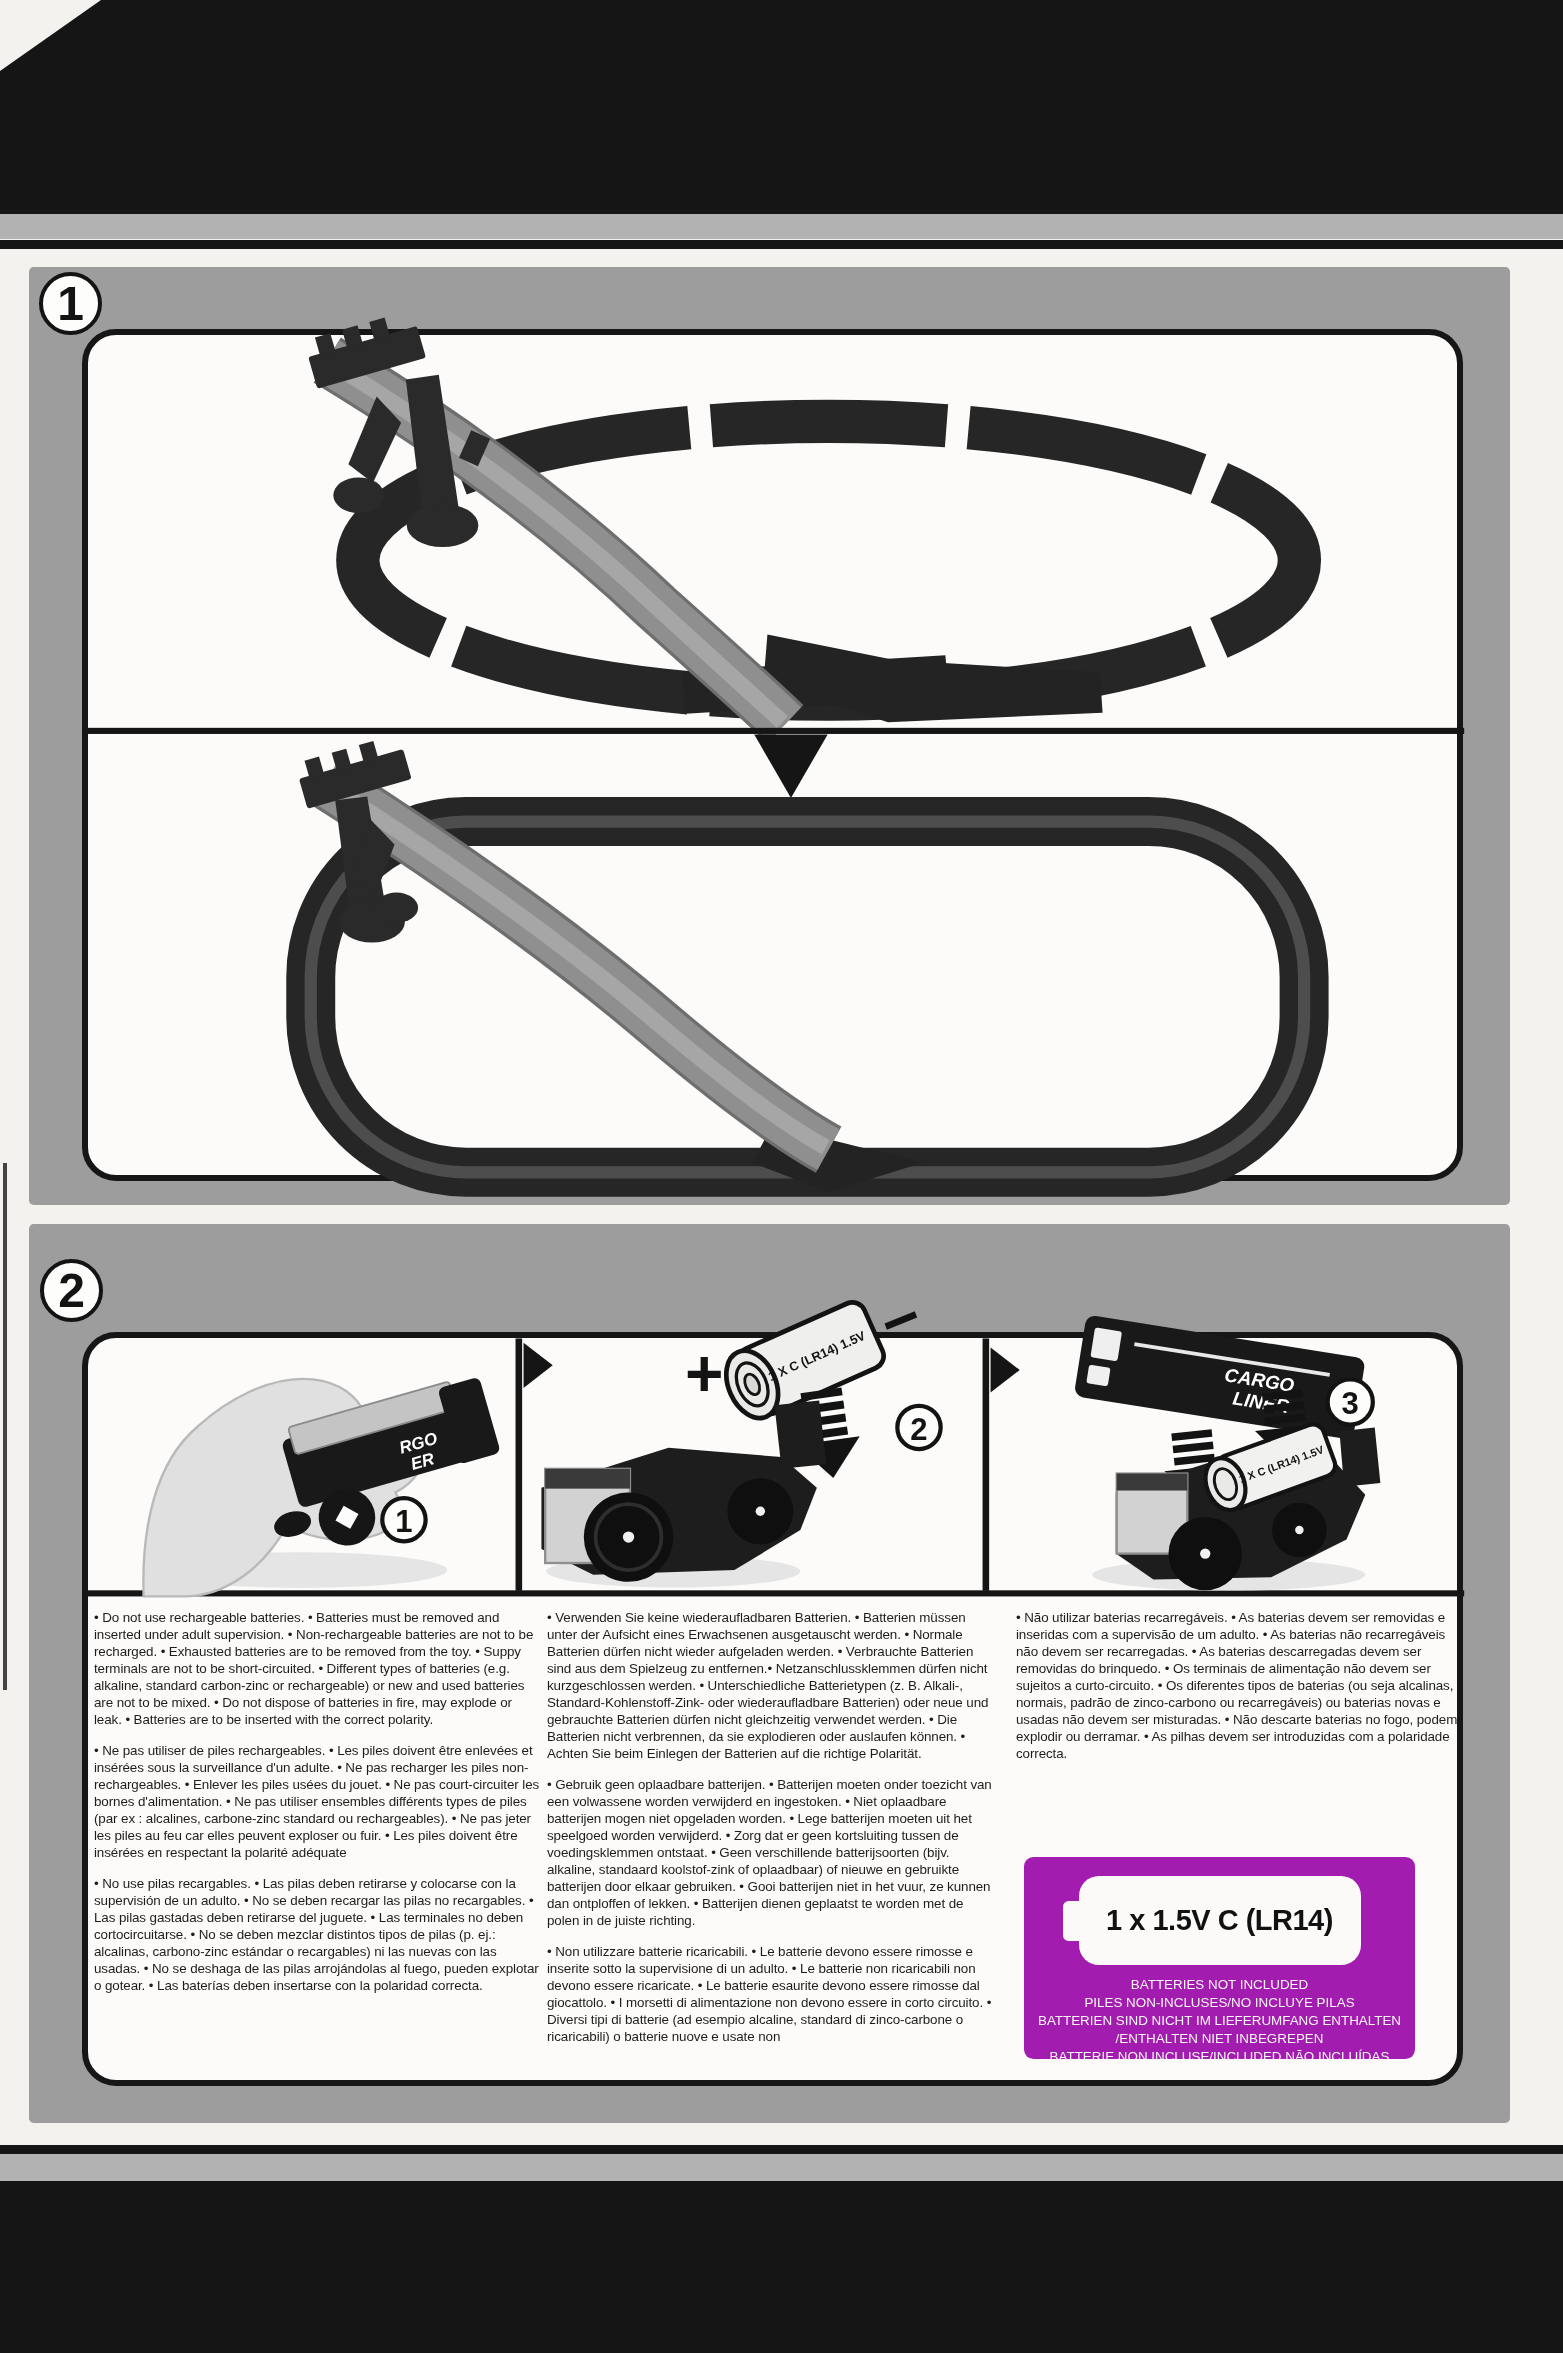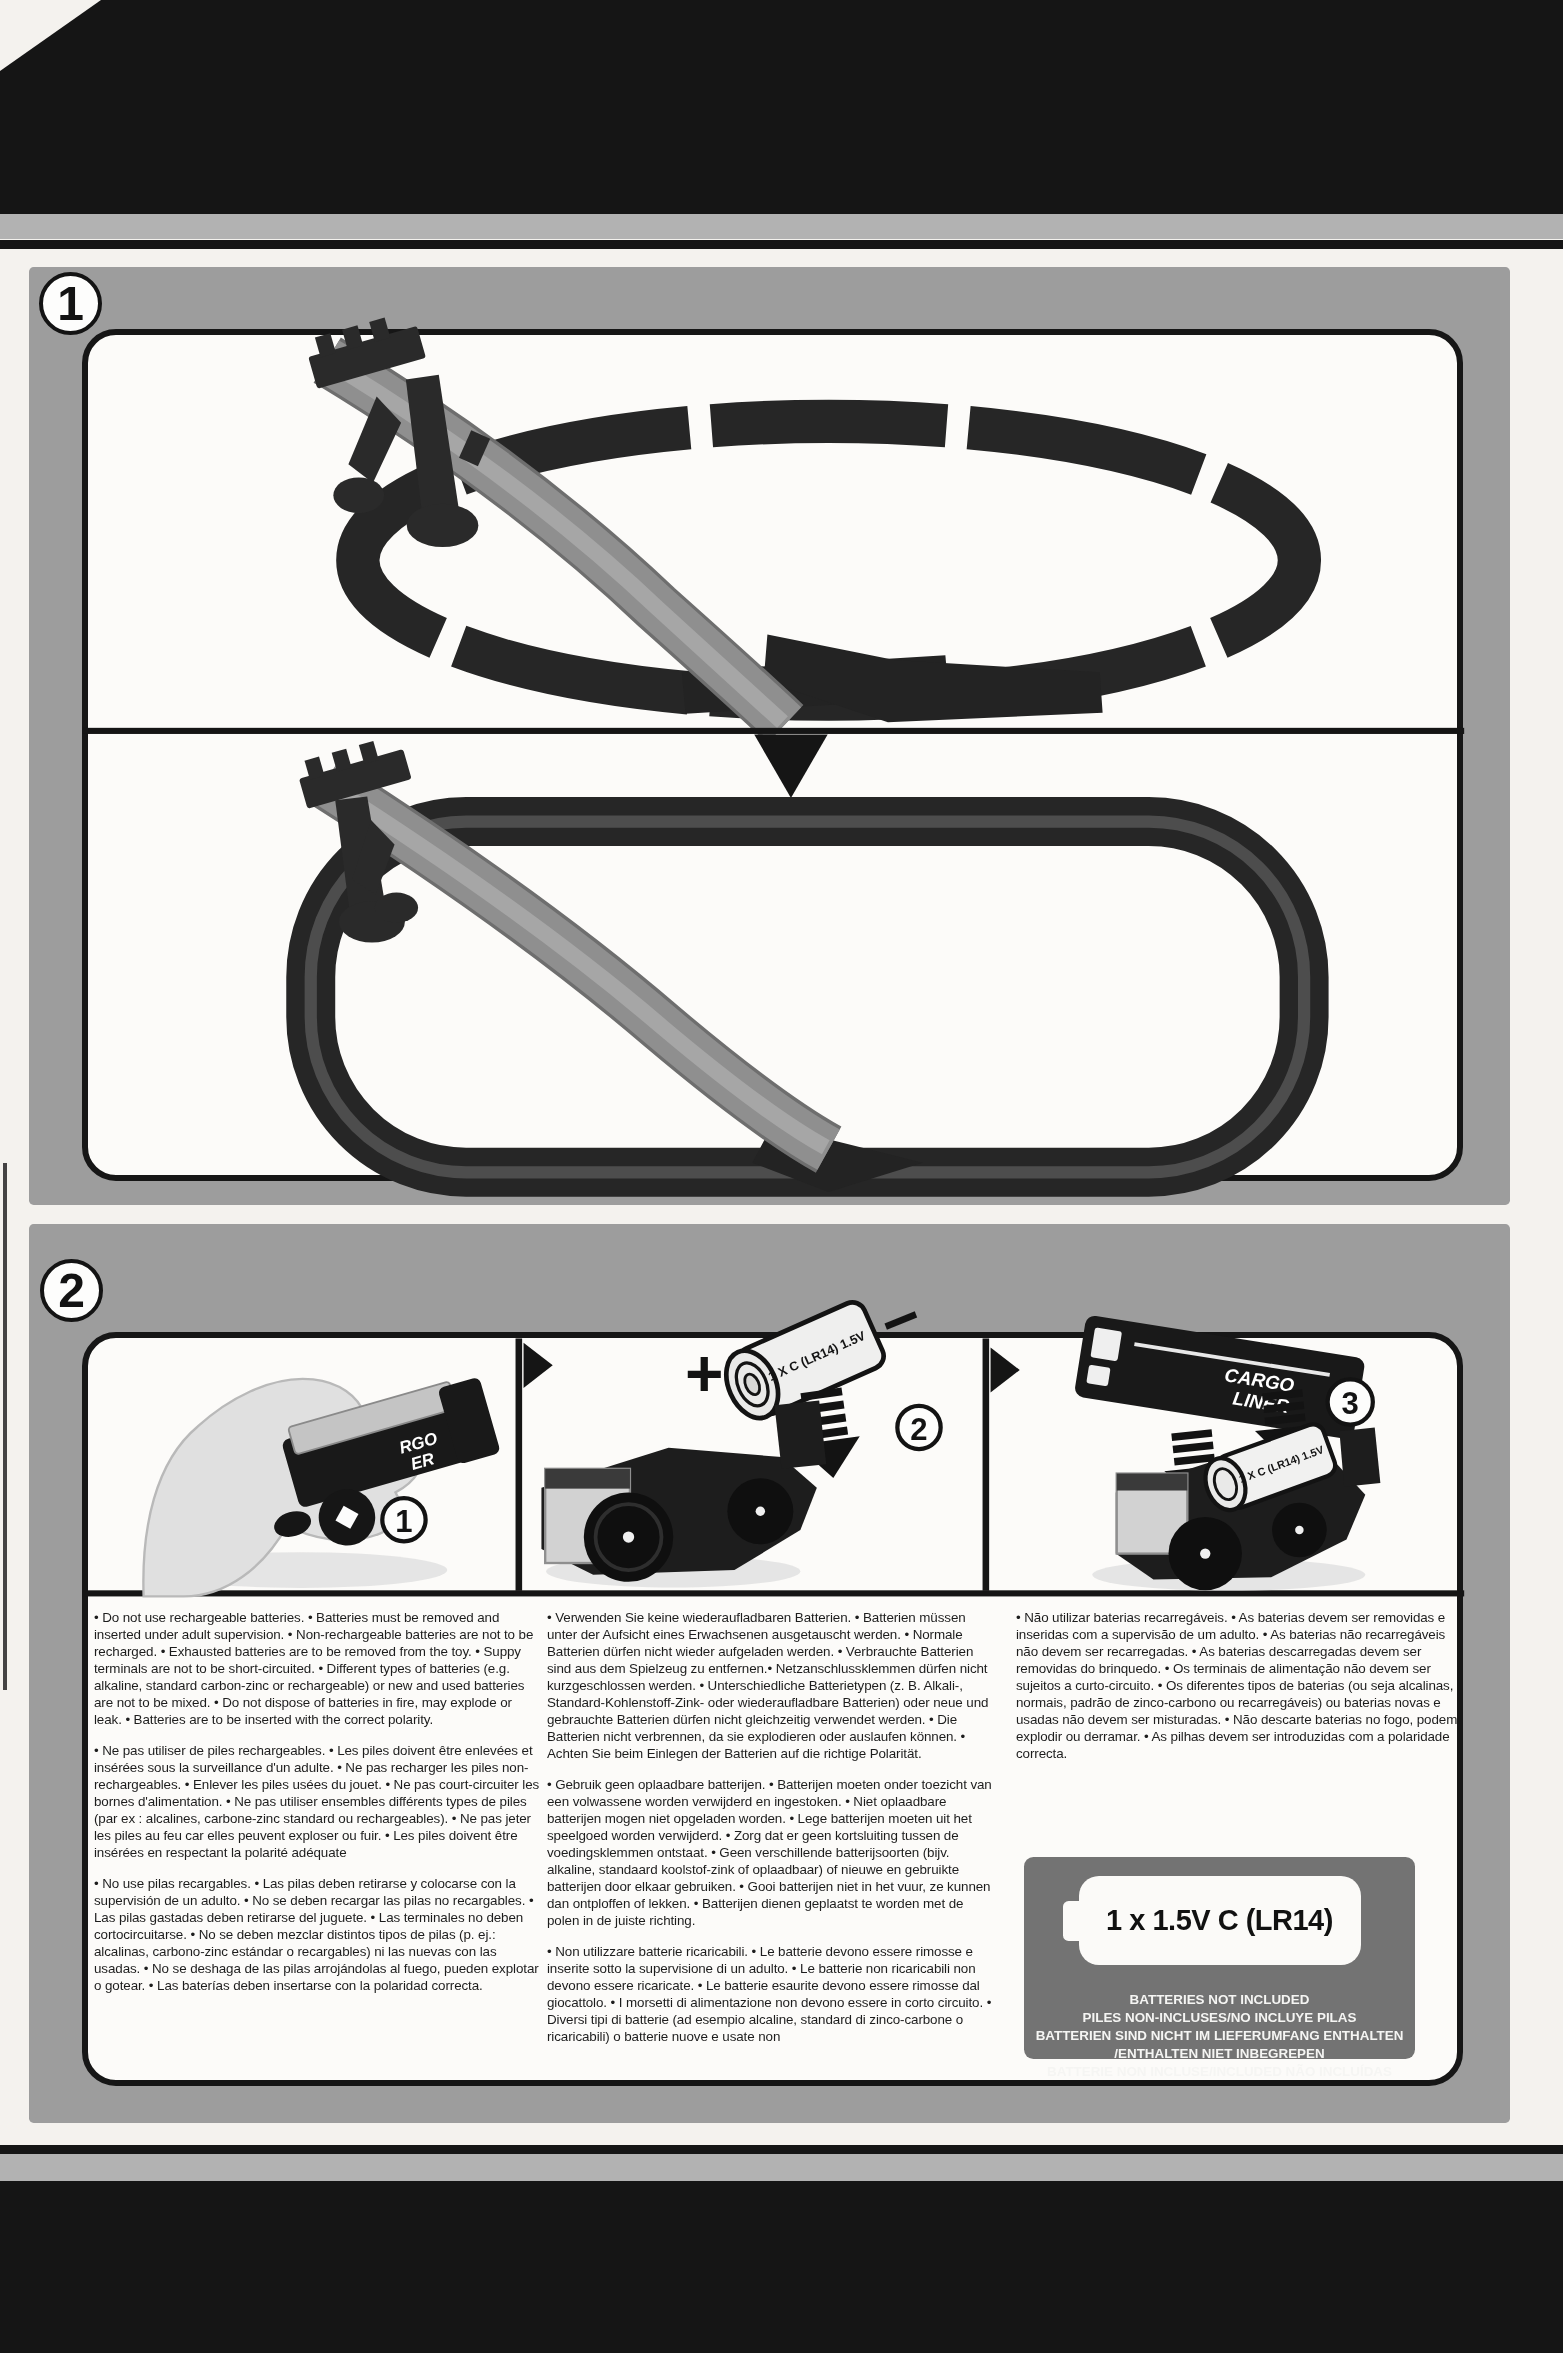--- a/index.html
+++ b/index.html
@@ -39,28 +39,28 @@
   .art{position:absolute;left:0;top:0;width:1564px;height:2369px;pointer-events:none;}
   .art text{font-family:"Liberation Sans",sans-serif;}
 
   .wcol{position:absolute;top:1609px;color:#1d1d1d;font-size:13.4px;line-height:17px;
         letter-spacing:-0.1px;}
   .wcol p{margin:0 0 14px 0;}
   .wcol-1{left:94px;width:448px;}
   .wcol-2{left:547px;width:451px;}
   .wcol-3{left:1016px;width:445px;}
 
-  .bbox{position:absolute;left:1024px;top:1857px;width:391px;height:202px;background:#737373;
+  .bbox{position:absolute;left:1024px;top:1857px;width:391px;height:202px;background:#a21caf;
         border-radius:9.4px;color:#f5f5f3;text-align:center;z-index:4;}
   .bbattery{position:relative;margin:19px auto 0;width:282px;height:89px;background:#fbfaf8;
         border-radius:20px;display:flex;align-items:center;justify-content:center;
         font-weight:700;font-size:29px;color:#111;letter-spacing:-0.5px;}
   .bbattery::before{content:"";position:absolute;left:-16px;top:25px;width:17px;height:40px;
         background:#fbfaf8;border-radius:5.6px 0 0 5.6px;}
-  .blines{margin-top:26px;font-size:13.4px;line-height:18px;font-weight:700;}
+  .blines{margin-top:11px;font-size:13.4px;line-height:18px;font-weight:400;}
 
   .rule-bottom{left:0;top:2145px;width:1564px;height:9.4px;background:#151515;}
   .band-bottom-gray{left:0;top:2154px;width:1564px;height:27px;}
   .band-bottom-black{left:0;top:2181px;width:1564px;height:187px;background:#151515;}
   .edge-artifact{left:2.8px;top:1163px;width:4.2px;height:527px;background:#242424;opacity:.85;}
 </style>
 </head>
 <body>
 
 <div class="page">

